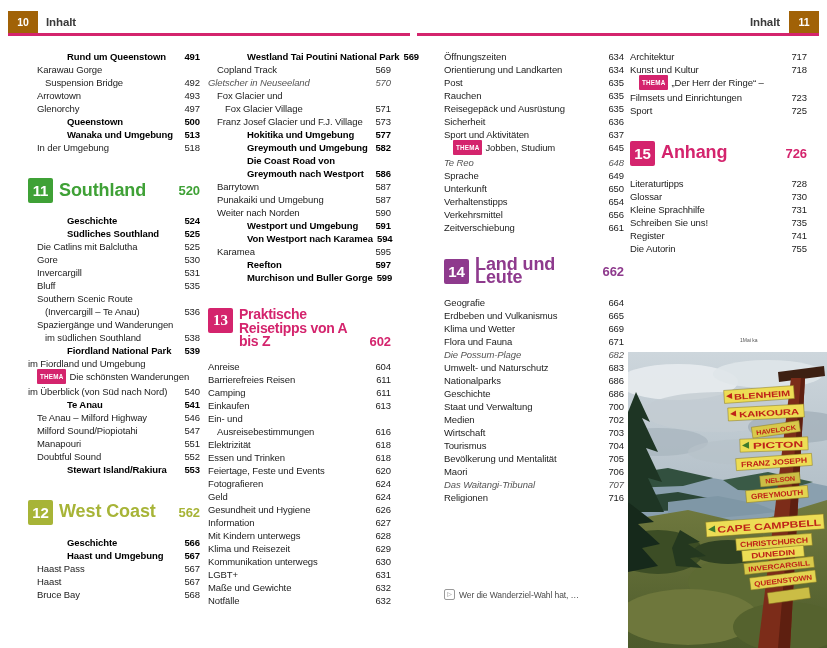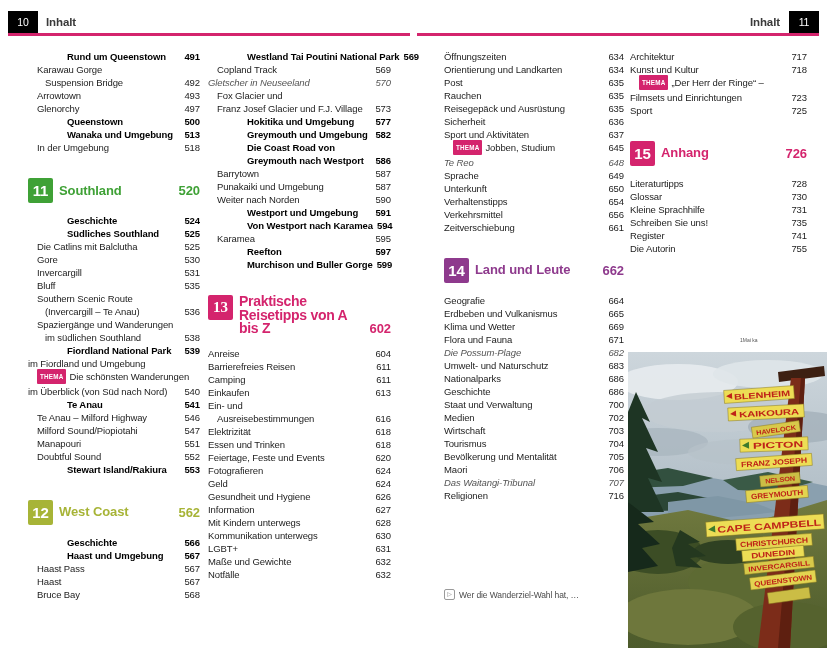--- a/index.html
+++ b/index.html
@@ -2,39 +2,39 @@
 <html><head>
 <meta charset="utf-8">
 <style>
   html,body{margin:0;padding:0;}
   body{
     width:827px;height:648px;position:relative;background:#ffffff;
     font-family:"Liberation Sans",sans-serif;color:#1c1c1c;overflow:hidden;
     letter-spacing:-0.1px;
   }
   
-  .pgnum-box{position:absolute;top:11px;width:30px;height:22px;background:#000000;
-    color:#fff;font-weight:normal;font-size:10.5px;display:flex;align-items:center;justify-content:center;}
+  .pgnum-box{position:absolute;top:11px;width:30px;height:22px;background:#a16207;
+    color:#fff;font-weight:bold;font-size:10.5px;display:flex;align-items:center;justify-content:center;}
   .hdr-title{position:absolute;top:16px;font-weight:bold;font-size:11.5px;color:#3a3a3a;}
   .hdr-line{position:absolute;top:33px;height:2.5px;background:#d4246d;}
   
   .toc-col{position:absolute;top:50px;}
   .entry{display:flex;align-items:baseline;line-height:13px;font-size:9.5px;white-space:nowrap;}
   .entry.bold{font-weight:bold;color:#000;padding-left:39px;}
   .entry.italic{font-style:italic;color:#555;}
   .entry .pg{margin-left:auto;padding-left:4px;}
   .ind1{padding-left:9px;}
   .ind2{padding-left:17px;text-align:right;}
   .thema{background:#d4246d;color:#fff;font-size:6.3px;font-weight:bold;font-style:normal;
     padding:1px 3px 0.5px 3px;border-radius:1px;display:inline-block;margin-right:3px;
     letter-spacing:0.2px;transform:translateY(-1px);}
   .chapter{display:flex;align-items:center;gap:6px;margin:24px 0 11px 0;font-weight:bold;color:var(--ch);}
   .chapter .ch-num{width:25px;height:25px;background:var(--ch);color:#fff;font-size:15px;
     display:flex;align-items:center;justify-content:center;border-radius:2px;flex:none;}
-  .chapter .ch-title{font-size:13px;line-height:13.5px;flex:1;}
+  .chapter .ch-title{font-size:18px;line-height:13.5px;flex:1;}
   .chapter .ch-page{font-size:13px;margin-left:auto;}
   .chapter.two-line{align-items:flex-end;}
   .chapter.two-line .ch-num{align-self:flex-start;font-family:Liberation Serif, serif;}
   .chapter.two-line .ch-title{font-size:14px;letter-spacing:-0.3px;}
   
   .caption{position:absolute;left:444px;top:589px;font-size:8.5px;color:#4a4a4a;display:flex;align-items:center;}
   .caption .cap-icon{width:9px;height:9px;border:1px solid #9a9a9a;border-radius:2px;color:#777;
     font-size:6px;line-height:9px;text-align:center;margin-right:4px;display:inline-block;}
   
   .photo{position:absolute;left:628px;top:352px;width:199px;height:296px;overflow:hidden;}
@@ -207,20 +207,24 @@
       <span class="pg">569</span>
     </div>
     <div class="entry italic ind0">
       <span class="lab">Gletscher in Neuseeland</span>
       <span class="pg">570</span>
     </div>
     <div class="entry ind1">
       <span class="lab">Fox Glacier und</span>
       <span class="pg"></span>
     </div>
+    <div class="entry ind2">
+      <span class="lab">Fox Glacier Village</span>
+      <span class="pg">571</span>
+    </div>
     <div class="entry ind1">
       <span class="lab">Franz Josef Glacier und F.J. Village</span>
       <span class="pg">573</span>
     </div>
     <div class="entry bold ind0">
       <span class="lab">Hokitika und Umgebung</span>
       <span class="pg">577</span>
     </div>
     <div class="entry bold ind0">
       <span class="lab">Greymouth und Umgebung</span>
@@ -319,20 +323,24 @@
       <span class="lab">Gesundheit und Hygiene</span>
       <span class="pg">626</span>
     </div>
     <div class="entry ind0">
       <span class="lab">Information</span>
       <span class="pg">627</span>
     </div>
     <div class="entry ind0">
       <span class="lab">Mit Kindern unterwegs</span>
       <span class="pg">628</span>
+    </div>
+    <div class="entry ind0">
+      <span class="lab">Klima und Reisezeit</span>
+      <span class="pg">629</span>
     </div>
     <div class="entry ind0">
       <span class="lab">Kommunikation unterwegs</span>
       <span class="pg">630</span>
     </div>
     <div class="entry ind0">
       <span class="lab">LGBT+</span>
       <span class="pg">631</span>
     </div>
     <div class="entry ind0">

